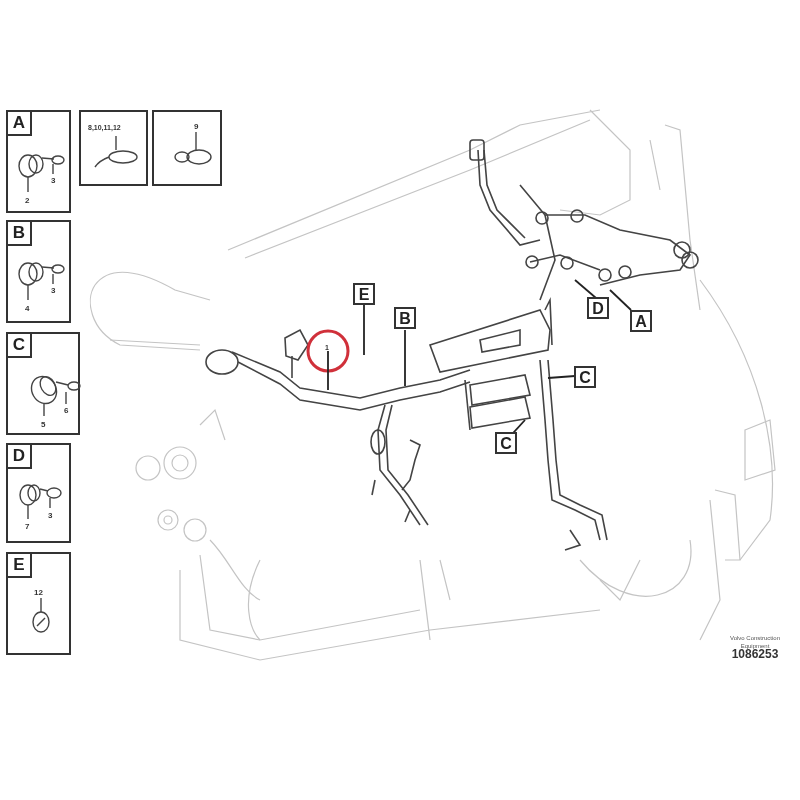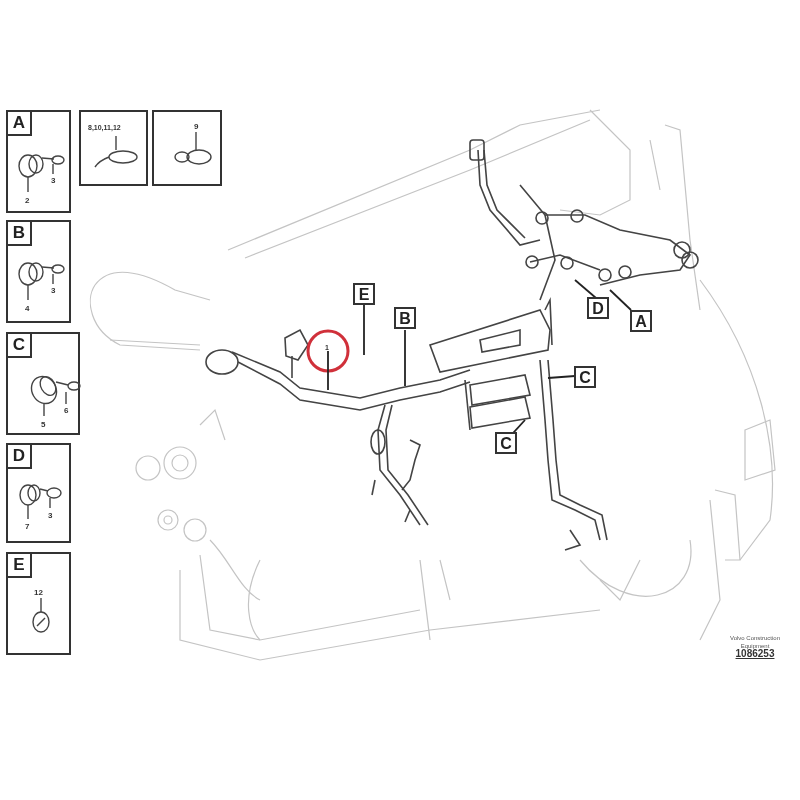--- a/index.html
+++ b/index.html
@@ -6,21 +6,21 @@
   body { width:800px; height:800px; position:relative; overflow:hidden; font-family:"Liberation Sans", sans-serif; }
   #stage { position:absolute; left:0; top:0; width:800px; height:800px; }
   .panel { position:absolute; border:2px solid #333; background:#fff; box-sizing:border-box; }
   .panel-letter { position:absolute; left:0; top:0; width:22px; height:22px; border-right:2px solid #333; border-bottom:2px solid #333;
                   font-weight:bold; font-size:17px; line-height:22px; text-align:center; color:#222; background:#fff; }
   .panel svg { position:absolute; left:0; top:0; }
   .num { position:absolute; font-size:8px; font-weight:bold; color:#333; }
   .callout { position:absolute; width:22px; height:22px; border:2px solid #333; background:#fff; box-sizing:border-box;
              font-weight:bold; font-size:16px; line-height:19px; text-align:center; color:#222; }
   .ref { position:absolute; text-align:center; color:#555; font-size:6px; line-height:8px; }
-  .ref .code { font-size:10px; font-weight:bold; color:#333;text-decoration:underline; }
+  .ref .code { font-size:12px; font-weight:bold; color:#333; }
   .item-num { position:absolute; font-size:9px; font-weight:bold; color:#333; }
 </style>
 </head>
 <body>
 
 <div id="stage">
 
   <svg width="800" height="800" viewBox="0 0 800 800" style="position:absolute;left:0;top:0;">
 
     <g fill="none" stroke="#c4c4c4" stroke-width="1.2">

